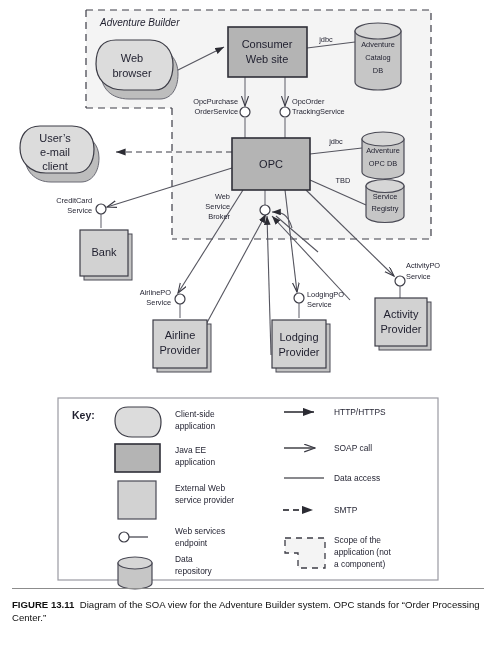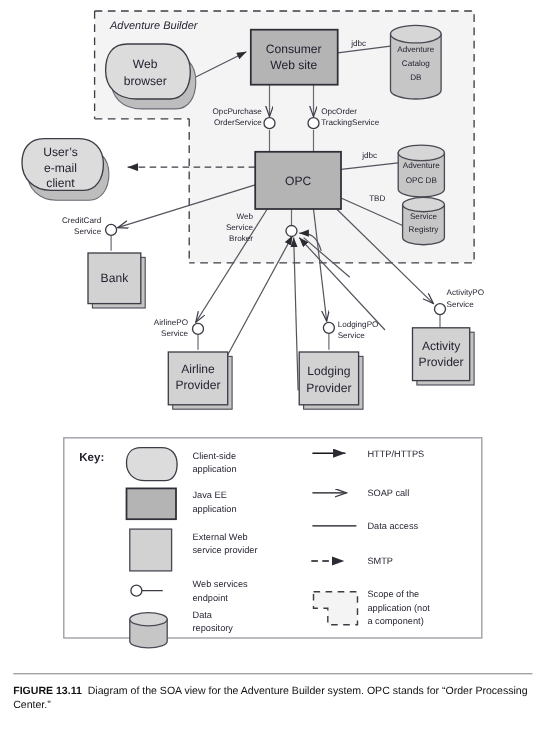--- a/index.html
+++ b/index.html
@@ -40,21 +40,21 @@
   .key-lbl {
     font-size: 8.4px;
   }
   .scope-title {
     font-size: 10px;
     font-style: italic;
   }
   .caption-wrap {
     position: absolute;
     left: 12px;
-    top: 612px;
+    top: 588px;
     width: 472px;
   }
   .caption-rule {
     border-top: 1.6px solid #8c8c8c;
     width: 472px;
     margin-bottom: 9px;
   }
   .caption-text {
     font-size: 9.6px;
     line-height: 1.38;

